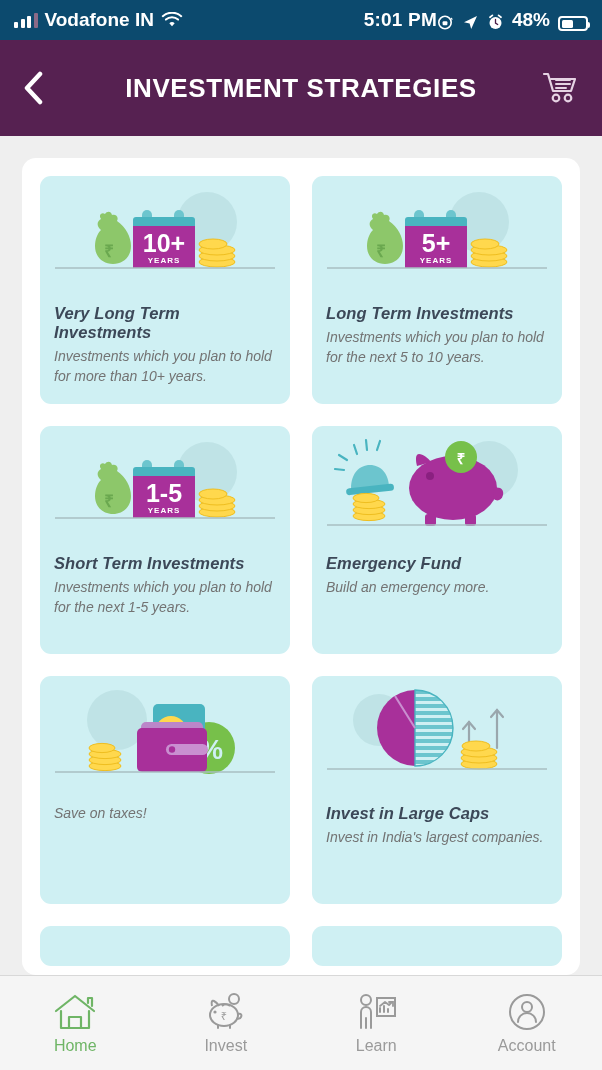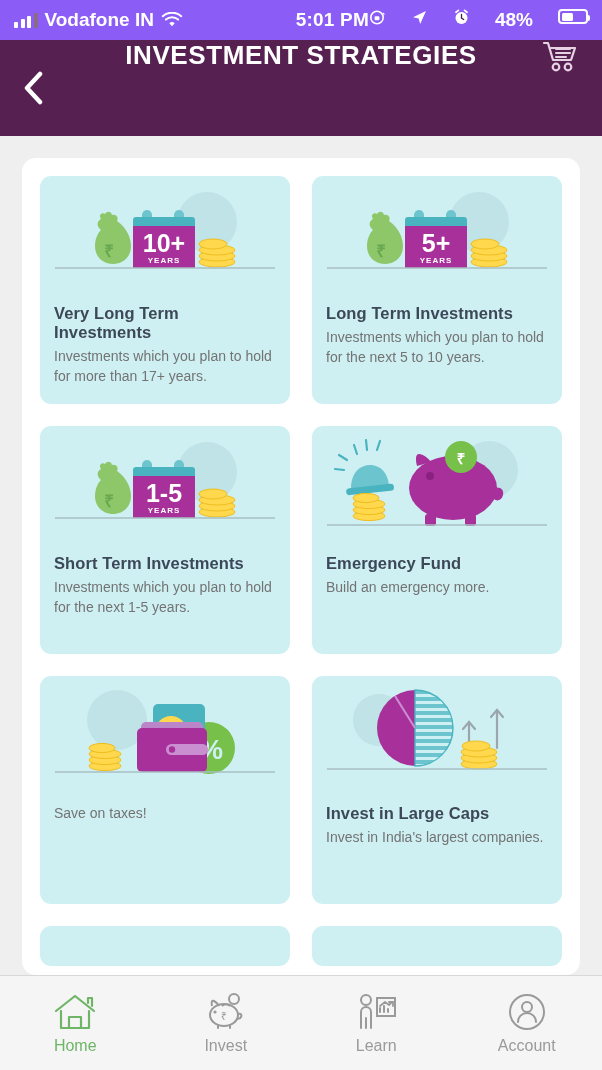--- a/index.html
+++ b/index.html
@@ -6,42 +6,42 @@
   html,body { width:602px; height:1070px; }
   body {
     font-family:"Liberation Sans", sans-serif;
     background:#EFEFEF;
     overflow:hidden;
   }
   .phone { width:602px; height:1070px; position:relative; display:flex; flex-direction:column; }
 
   
   .statusbar {
-    height:40px; background:#8b5cf6; color:#fff;
+    height:40px; background:#0c4a6e; color:#fff;
     display:flex; align-items:center; padding:0 14px;
     font-size:19px; font-weight:bold; flex:none;
   }
   .sb-left { display:flex; align-items:center; gap:7px; }
   .sb-center { flex:1; text-align:right; letter-spacing:.2px; }
-  .sb-right { display:flex; align-items:flex-start; gap:25px; }
+  .sb-right { display:flex; align-items:flex-end; gap:8px; }
   .bars { display:flex; align-items:flex-end; gap:2.5px; height:15px; }
   .bars i { width:4px; background:#fff; border-radius:1px; display:block; }
   .bars i:nth-child(1){height:6px;} .bars i:nth-child(2){height:9px;}
   .bars i:nth-child(3){height:12px;} .bars i:nth-child(4){height:15px;background:#8A6A87;}
   .carrier { font-size:19px; }
   .battery { width:30px; height:15px; border:2px solid #fff; border-radius:4px; padding:1.5px; position:relative; }
   .battery::after{content:"";position:absolute;right:-4px;top:4px;width:2px;height:6px;background:#fff;border-radius:0 2px 2px 0;}
   .battery b { display:block; height:100%; width:48%; background:#fff; border-radius:1.5px; }
   .pct { font-size:19px; }
 
   
   .appbar {
     height:96px; background:#56215180;
     background:#562151;
-    display:flex; padding:0 22px; flex:none;
+    display:flex; align-items:center; padding:0 22px; flex:none;
     position:relative;
   }
   .backbtn { width:42px; display:flex; align-items:center; justify-content:flex-start; cursor:pointer; }
   .appbar h1 {
     flex:1; text-align:center; color:#fff; font-size:26px;
     font-weight:bold; letter-spacing:.6px;
   }
   .cartbtn { width:42px; display:flex; justify-content:flex-end; cursor:pointer; }
 
   
@@ -52,21 +52,21 @@
   }
   .grid { display:grid; grid-template-columns:1fr 1fr; gap:22px; }
 
   .card {
     background:#CFF0F3; border-radius:11px; padding:0;
     display:flex; flex-direction:column; cursor:pointer;
     height:228px; overflow:hidden;
   }
   .card .art { height:128px; position:relative; }
   .card .art svg { position:absolute; inset:0; width:100%; height:100%; }
-  .card .txt { padding:0 14px; }
+  .card .txt { padding:0 14px;font-style:italic; }
   .card .t {
     font-size:16.5px; color:#3C4858; font-weight:bold;
     margin-bottom:5px; letter-spacing:.1px;
   }
   .card .d { font-size:14px; color:#737373; line-height:1.42; }
 
   
   .peek { display:grid; grid-template-columns:1fr 1fr; gap:22px; margin-top:22px; }
   .peek div { background:#CFF0F3; border-radius:11px; height:40px; }
 
@@ -159,21 +159,21 @@
                 <ellipse cx="176" cy="86" rx="18" ry="5"></ellipse>
                   <ellipse cx="176" cy="80" rx="18" ry="5"></ellipse>
                 <ellipse cx="176" cy="74" rx="18" ry="5"></ellipse>
                   <ellipse cx="172" cy="68" rx="14" ry="5"></ellipse>
               </g>
               <line x1="14" y1="92" x2="234" y2="92" stroke="#A9BFC2" stroke-width="1.6"></line>
             </svg>
           </div>
           <div class="txt">
             <div class="t">Very Long Term Investments</div>
-            <div class="d">Investments which you plan to hold for more than 17+ years.</div>
+            <div class="d">Investments which you plan to hold for more than 10+ years.</div>
           </div>
         </div>
 
         <div class="card">
           <div class="art">
             <svg viewBox="0 0 248 128" preserveAspectRatio="xMidYMid meet">
               <circle cx="166" cy="46" r="30" fill="#BFE3E6"></circle>
               <path d="M60 54c-5-4-4-9 0-11-3-4 1-7 4-5 2-3 6-3 7 1 4-1 7 2 5 6 9 6 14 16 14 25 0 11-8 18-18 18s-18-7-18-18c0-6 2-12 6-16z" fill="#8DC76A"></path>
               <text x="68" y="81" font-family="'Liberation Sans',sans-serif" font-size="17" font-weight="bold" fill="#6AA84F" text-anchor="middle">₹</text>
               <rect x="101" y="34" width="10" height="16" rx="5" fill="#6CC5CE"></rect>

